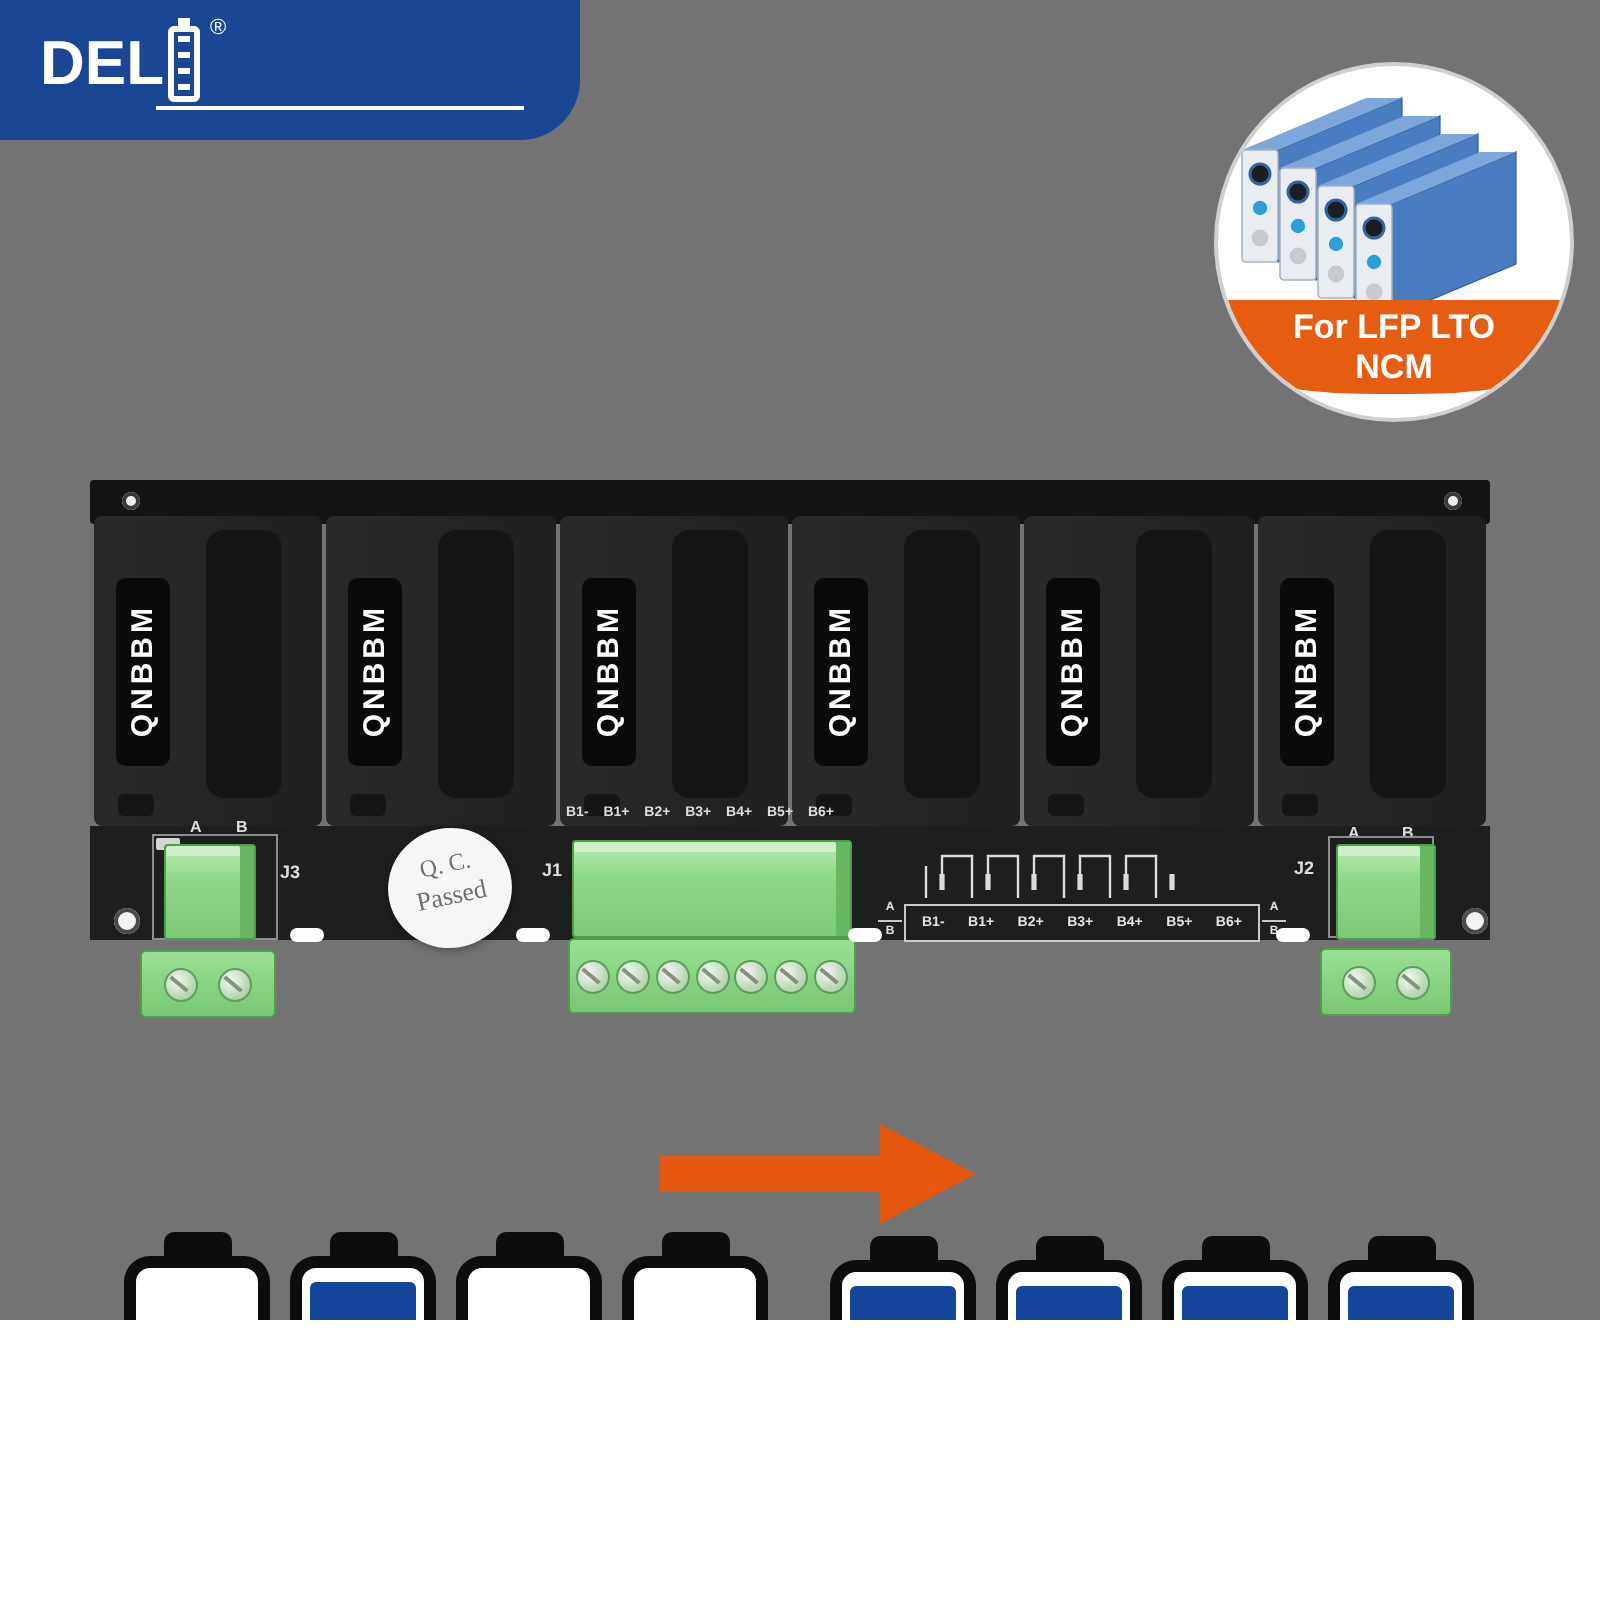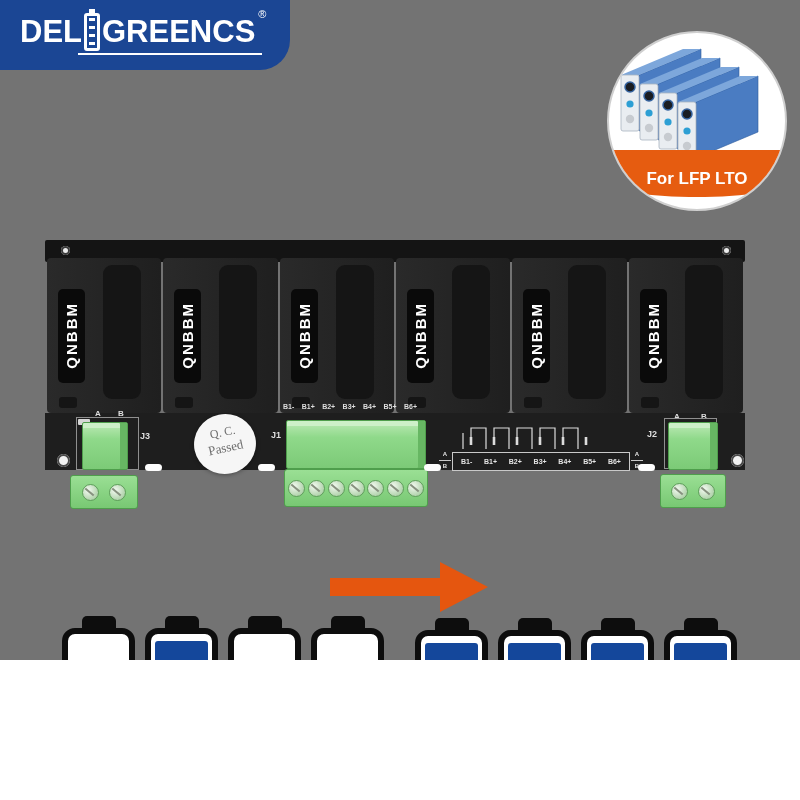--- a/index.html
+++ b/index.html
@@ -17,21 +17,21 @@
               background:repeating-linear-gradient(to bottom,#fff 0 3px,transparent 3px 8px);}
   .logo-reg{font-size:11px;margin-left:3px;align-self:flex-start;margin-top:-5px;}
   .logo-underline{position:absolute;left:78px;top:53px;width:184px;height:2px;background:#fff;}
 
   
   .compat-circle{position:absolute;left:607px;top:31px;width:176px;height:176px;border-radius:50%;
                  border:2px solid #cfcfcf;background:#fff;overflow:hidden;}
   .cells-svg{position:absolute;left:8px;top:12px;}
   .compat-band{position:absolute;left:-10px;right:-10px;top:117px;height:47px;
                border-radius:0 0 46% 46%;color:#fff;text-align:center;font-weight:bold;}
-  .compat-line1{font-size:17px;margin-top:19px;}
+  .compat-line1{font-size:17px;margin-top:4px;}
   .compat-line2{font-size:17px;margin-top:0;}
 
   
   .board{position:absolute;left:45px;top:240px;width:700px;height:230px;}
   .rail{position:absolute;left:0;top:0;width:700px;height:22px;background:#141414;border-radius:2px;}
   .rail-hole{position:absolute;top:6px;width:9px;height:9px;border-radius:50%;background:#ececec;
              box-shadow:inset 0 0 0 2px #3a3a3a;}
   .module-row{position:absolute;left:2px;top:18px;width:696px;height:155px;display:flex;gap:2px;}
   .module{flex:1;position:relative;background:linear-gradient(90deg,#2a2a2a,#1f1f1f);border-radius:4px;}
   .module-label{position:absolute;left:11px;top:50%;transform:translateY(-50%);width:27px;height:94px;
@@ -100,21 +100,20 @@
 <body>
 
 <div class="stage">
 
   <div class="logo" style="background: rgb(27, 70, 148);">
     <div class="logo-inner">
       <span class="logo-text">DEL</span>
       <span class="batt-glyph">
           <span class="bars"></span>
         </span>
-      <span class="logo-text">GREENCS</span>
       <span class="logo-reg">®</span>
     </div>
     <div class="logo-underline"></div>
   </div>
 
   <div class="compat-circle">
     <svg class="cells-svg" width="158" height="114" viewBox="0 0 158 114">
         <g transform="translate(4,28)">
           <polygon points="18,2 80,-24 80,32 18,58" fill="#4a7cc2" stroke="#2e5c9c" stroke-width="0.6"></polygon>
           <polygon points="0,2 62,-24 80,-24 18,2" fill="#7da7db"></polygon>
@@ -143,20 +142,21 @@
           <polygon points="18,2 80,-24 80,32 18,58" fill="#4a7cc2" stroke="#2e5c9c" stroke-width="0.6"></polygon>
           <polygon points="0,2 62,-24 80,-24 18,2" fill="#7da7db"></polygon>
           <rect x="0" y="2" width="18" height="56" rx="2" fill="#e9edf1" stroke="#a8b4c0" stroke-width="0.8"></rect>
           <circle cx="9" cy="14" r="5" fill="#1a1d22" stroke="#35639f" stroke-width="1.5"></circle>
           <circle cx="9" cy="31" r="3.6" fill="#2d9fd4"></circle>
           <circle cx="9" cy="46" r="4.2" fill="#c7cbd0"></circle>
         </g>
       </svg>
     <div class="compat-band" style="background: rgb(230, 92, 16);">
       <div class="compat-line1">For LFP LTO</div>
+      <div class="compat-line2">NCM</div>
     </div>
   </div>
 
   <div class="board">
     <div class="rail">
       <div class="rail-hole" style="left:16px;"></div>
       <div class="rail-hole" style="right:14px;"></div>
     </div>
     <div class="module-row">
         <div class="module">

